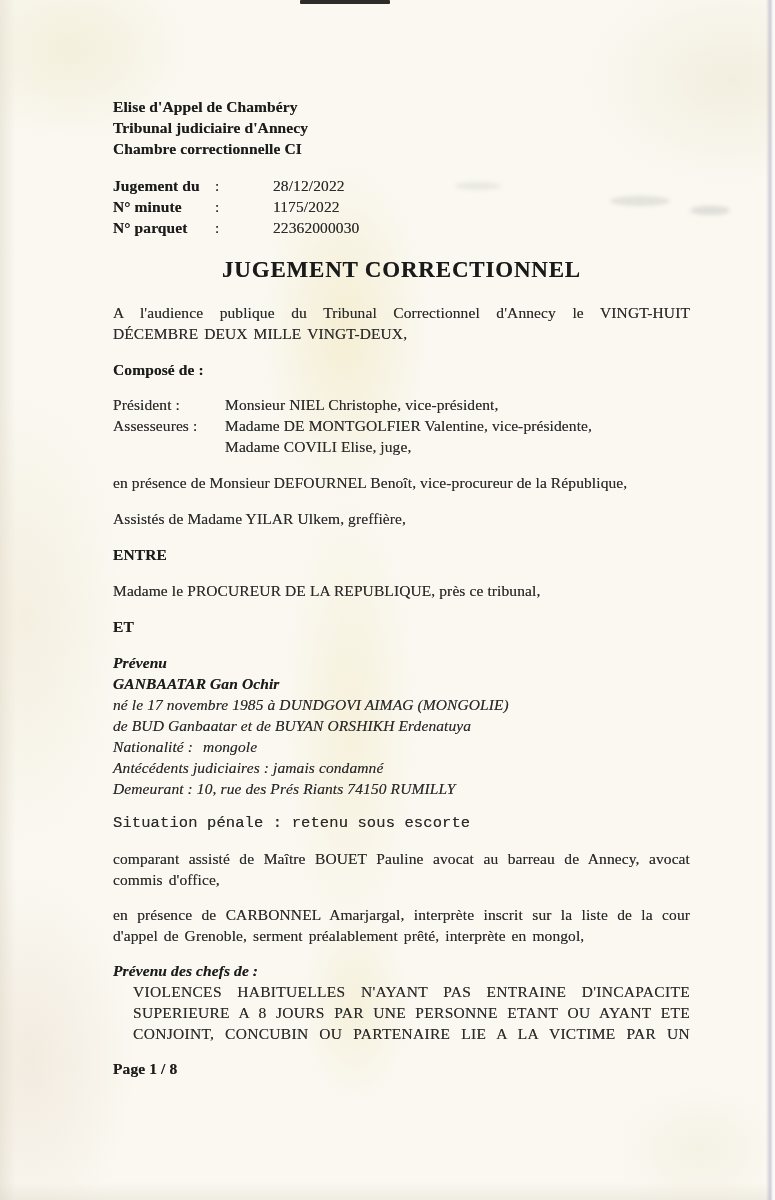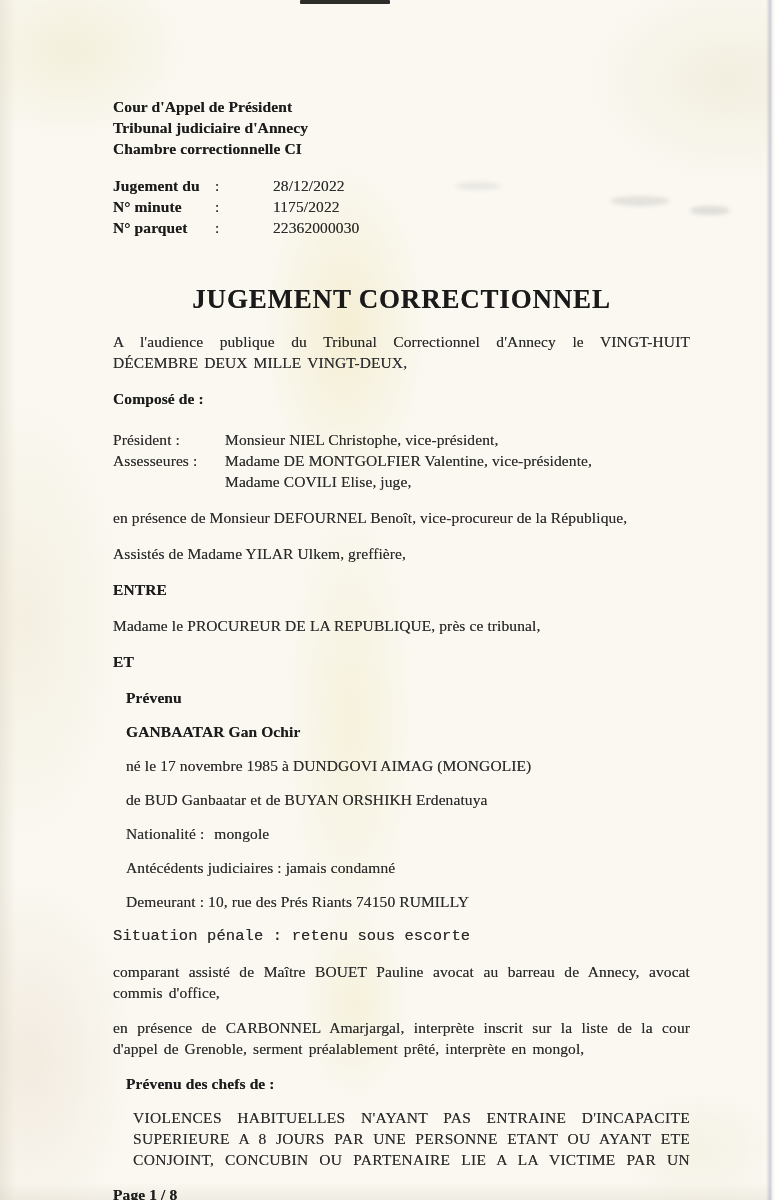--- a/index.html
+++ b/index.html
@@ -44,32 +44,32 @@
   }
   .content > * { margin-top:15px; }
   .court { margin-top:0; }
 
   .bold { font-weight:700; color:#1c1c1c; }
 
   .meta { margin-top:16px; }
   .meta-row { display:grid; grid-template-columns:102px 58px auto; }
 
   .title {
-    margin-top:44px; text-align:center;
-    font-size:27px; line-height:34px; font-weight:700;
+    margin-top:15px; text-align:center;
+    font-size:23px; line-height:34px; font-weight:700;
     letter-spacing:.8px; color:#1a1a1a;
   }
 
   .audience { }
   .justify { text-align:justify; word-spacing:2px; }
 
-  .comp { margin-top:20px; }
+  .comp { margin-top:14px; }
   .comp-row { display:grid; grid-template-columns:112px auto; }
 
-  .defendant div, .charges-block div { margin:13px; }
+  .defendant div, .charges-block div { margin:0;font-style:italic; }
   .nat-val { margin-left:10px; }
 
   .penal { margin-top:14px;font-family:Liberation Mono, monospace; }
   .counsel, .interpreter { margin-top:14px; }
 
   .charges-block { margin-top:14px; }
   .charges {
     text-align:justify; text-align-last:justify;
     word-spacing:4px; letter-spacing:.3px;margin-left:20px;
   }
@@ -83,21 +83,21 @@
 
   <div class="scan-mark-top"></div>
   <div class="scan-edge-right"></div>
   <div class="smudge s1"></div>
   <div class="smudge s2"></div>
   <div class="smudge s3"></div>
 
   <div class="content">
 
     <div class="court">
-      <div class="bold">Cour d'Appel de Président</div>
+      <div class="bold">Elise d'Appel de Chambéry</div>
       <div class="bold">Tribunal judiciaire d'Annecy</div>
       <div class="bold">Chambre correctionnelle CI</div>
     </div>
 
     <div class="meta">
       <div class="meta-row">
         <span class="bold">Jugement du</span>
         <span>:</span>
         <span>28/12/2022</span>
       </div>

